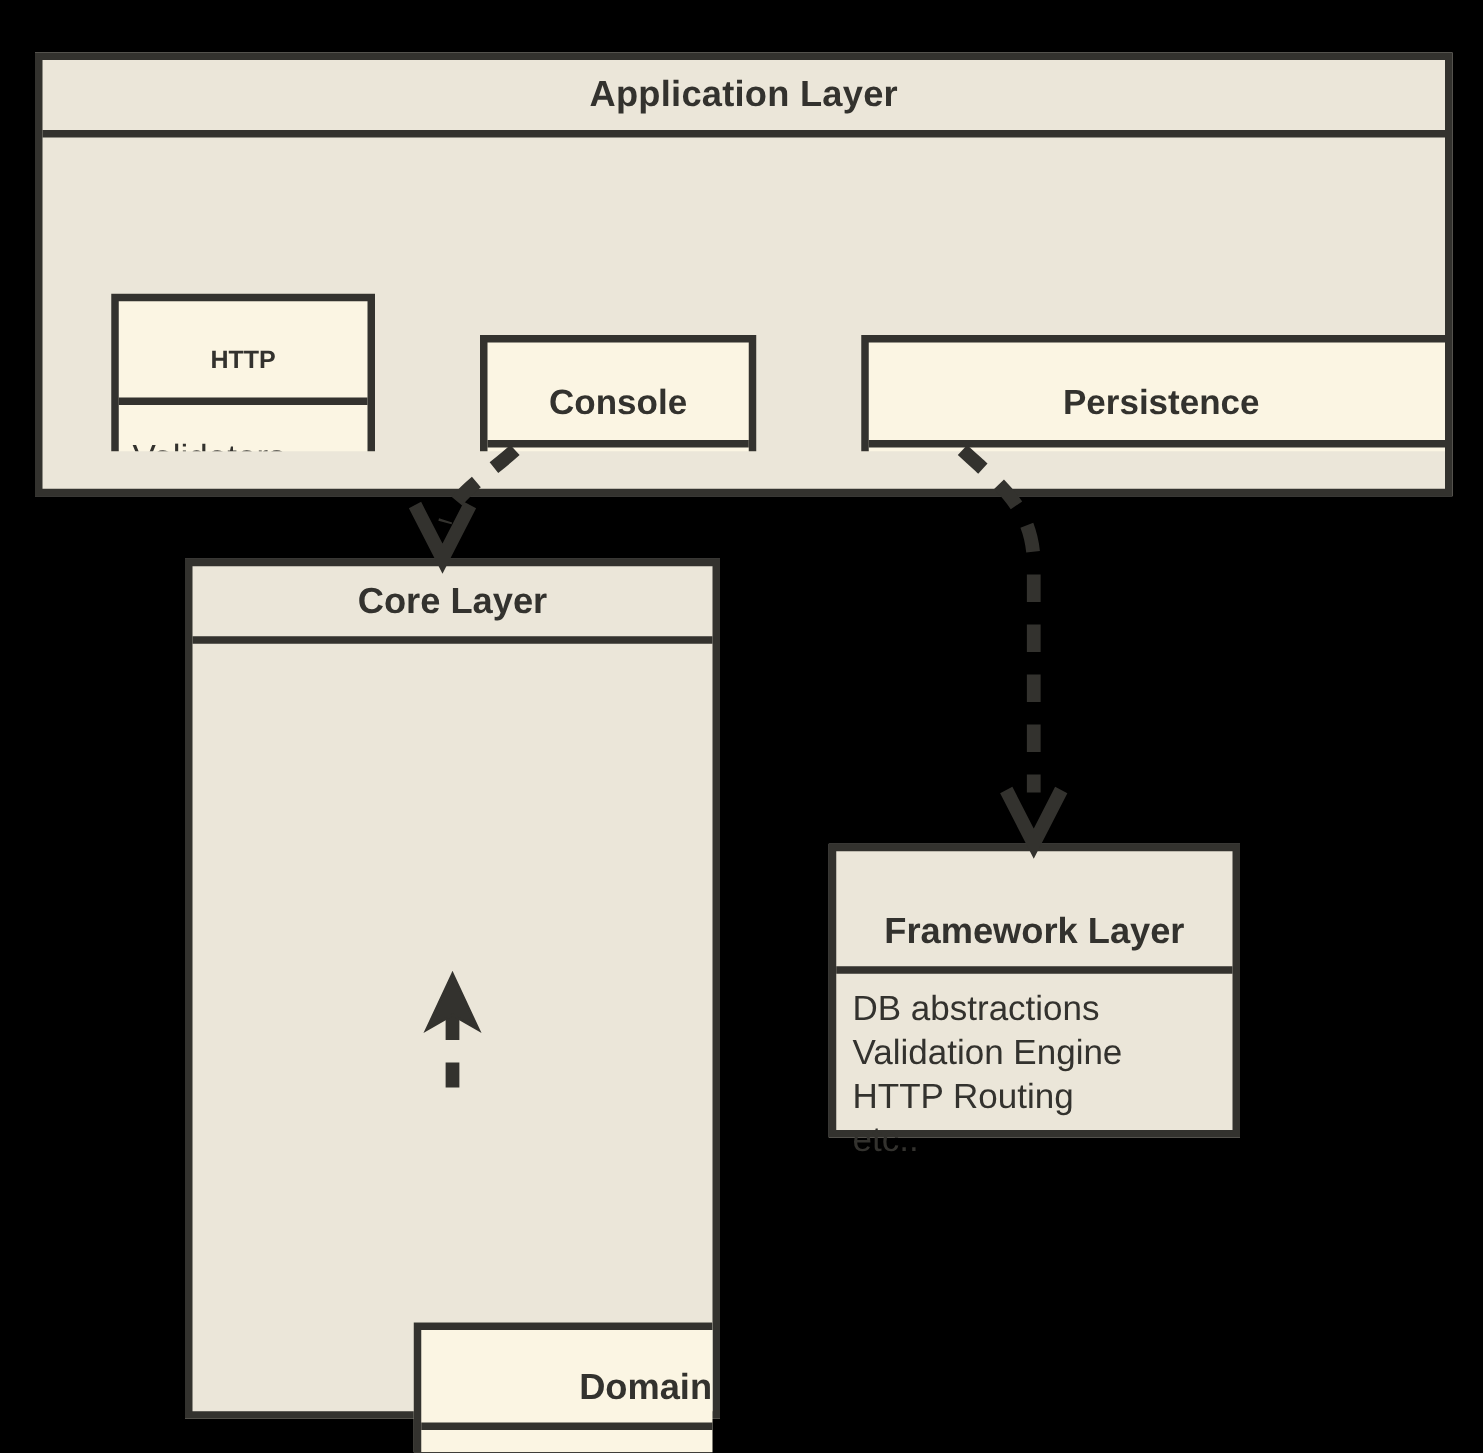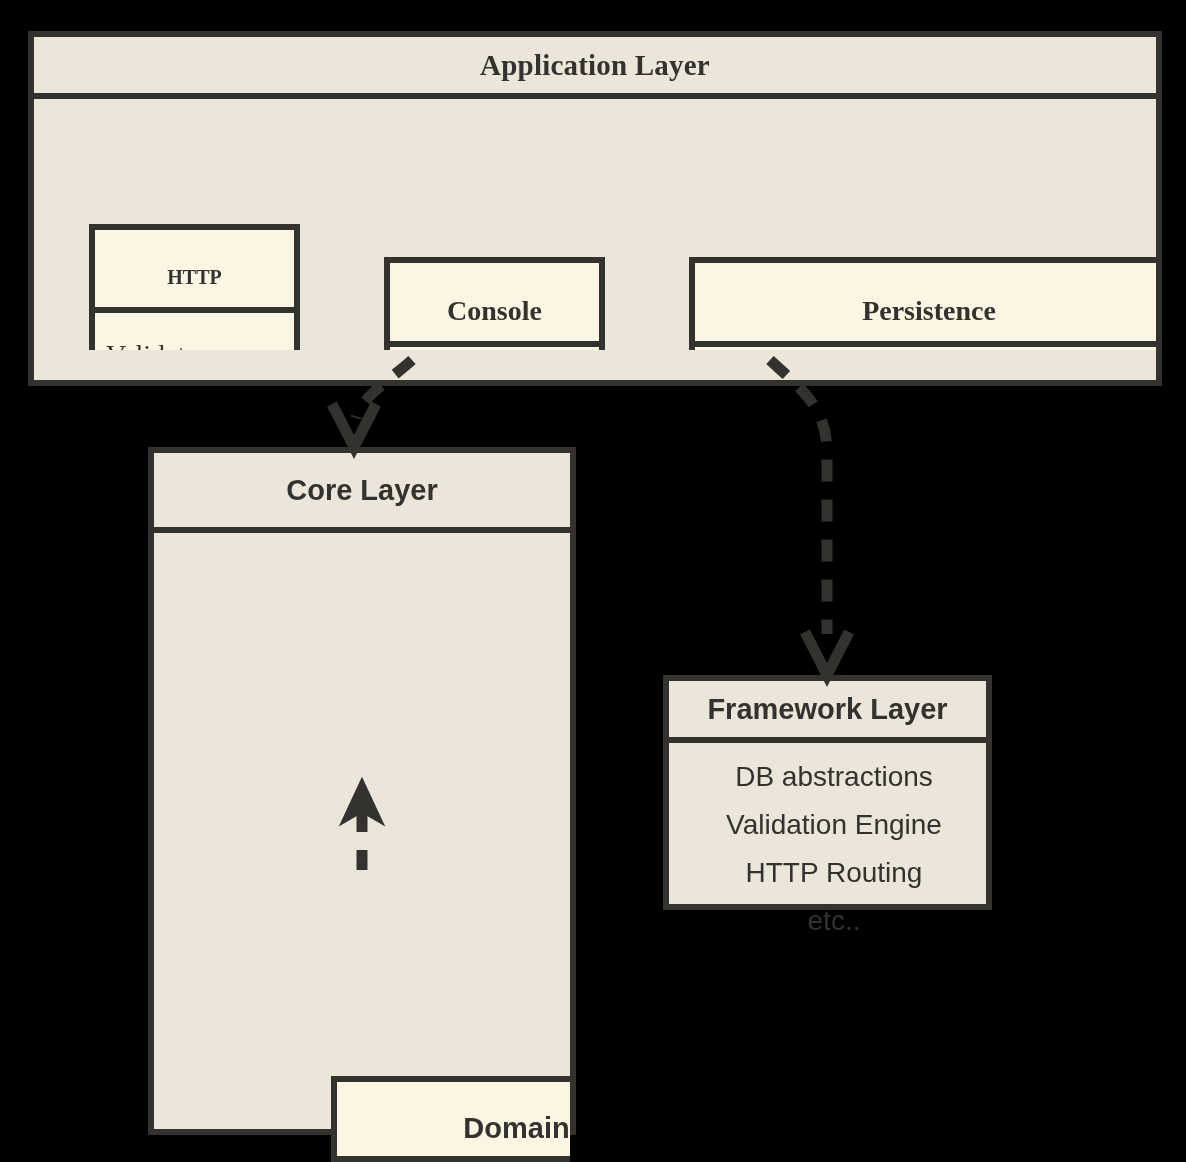--- a/index.html
+++ b/index.html
@@ -41,24 +41,23 @@
     box-sizing: border-box;
     width: 100%;
     color: #33322e;
     white-space: pre-line;
     overflow: hidden;
   }
 
   
   #app-layer {
     left: 28px;
-    top: 31px;
+    top: 42px;
     width: 1134px;
     height: 355px;
-    font-family: Liberation Serif, serif;
   }
   #app-layer > .box-header {
     height: 62px;
     font-size: 29px;
     letter-spacing: 0.2px;
   }
   #app-layer > .box-body {
     position: relative;
     height: 251px;
   }
@@ -78,39 +77,38 @@
   #persistence-box > .box-header { height: 66px; font-size: 28px; }
 
   
   #core-layer {
     left: 148px;
     top: 447px;
     width: 428px;
     height: 688px;
   }
   #core-layer > .box-header {
-    height: 80px;
+    height: 62px;
     font-size: 29px;
   }
   #core-layer > .box-body {
     position: relative;
     height: 786px;
   }
 
   #domain-box { left: 177px; top: 543px; width: 371px; height: 238px; }
   #domain-box > .box-header { height: 62px; font-size: 29px; }
 
   
   #framework-box { left: 663px; top: 675px; width: 329px; height: 235px; }
-  #framework-box > .box-header { height: 62px; font-size: 29px; }
+  #framework-box > .box-header { height: 62px; font-size: 29px; margin-top: 36px; }
   #framework-box > .box-body {
     font-size: 28px;
-    line-height: 48px;
+    line-height: 35px;
     padding: 10px 0 0 13px;
-    text-align: center;
   }
 
   
   #connectors {
     position: absolute;
     left: 0;
     top: 0;
     width: 1186px;
     height: 1162px;
     pointer-events: none;

